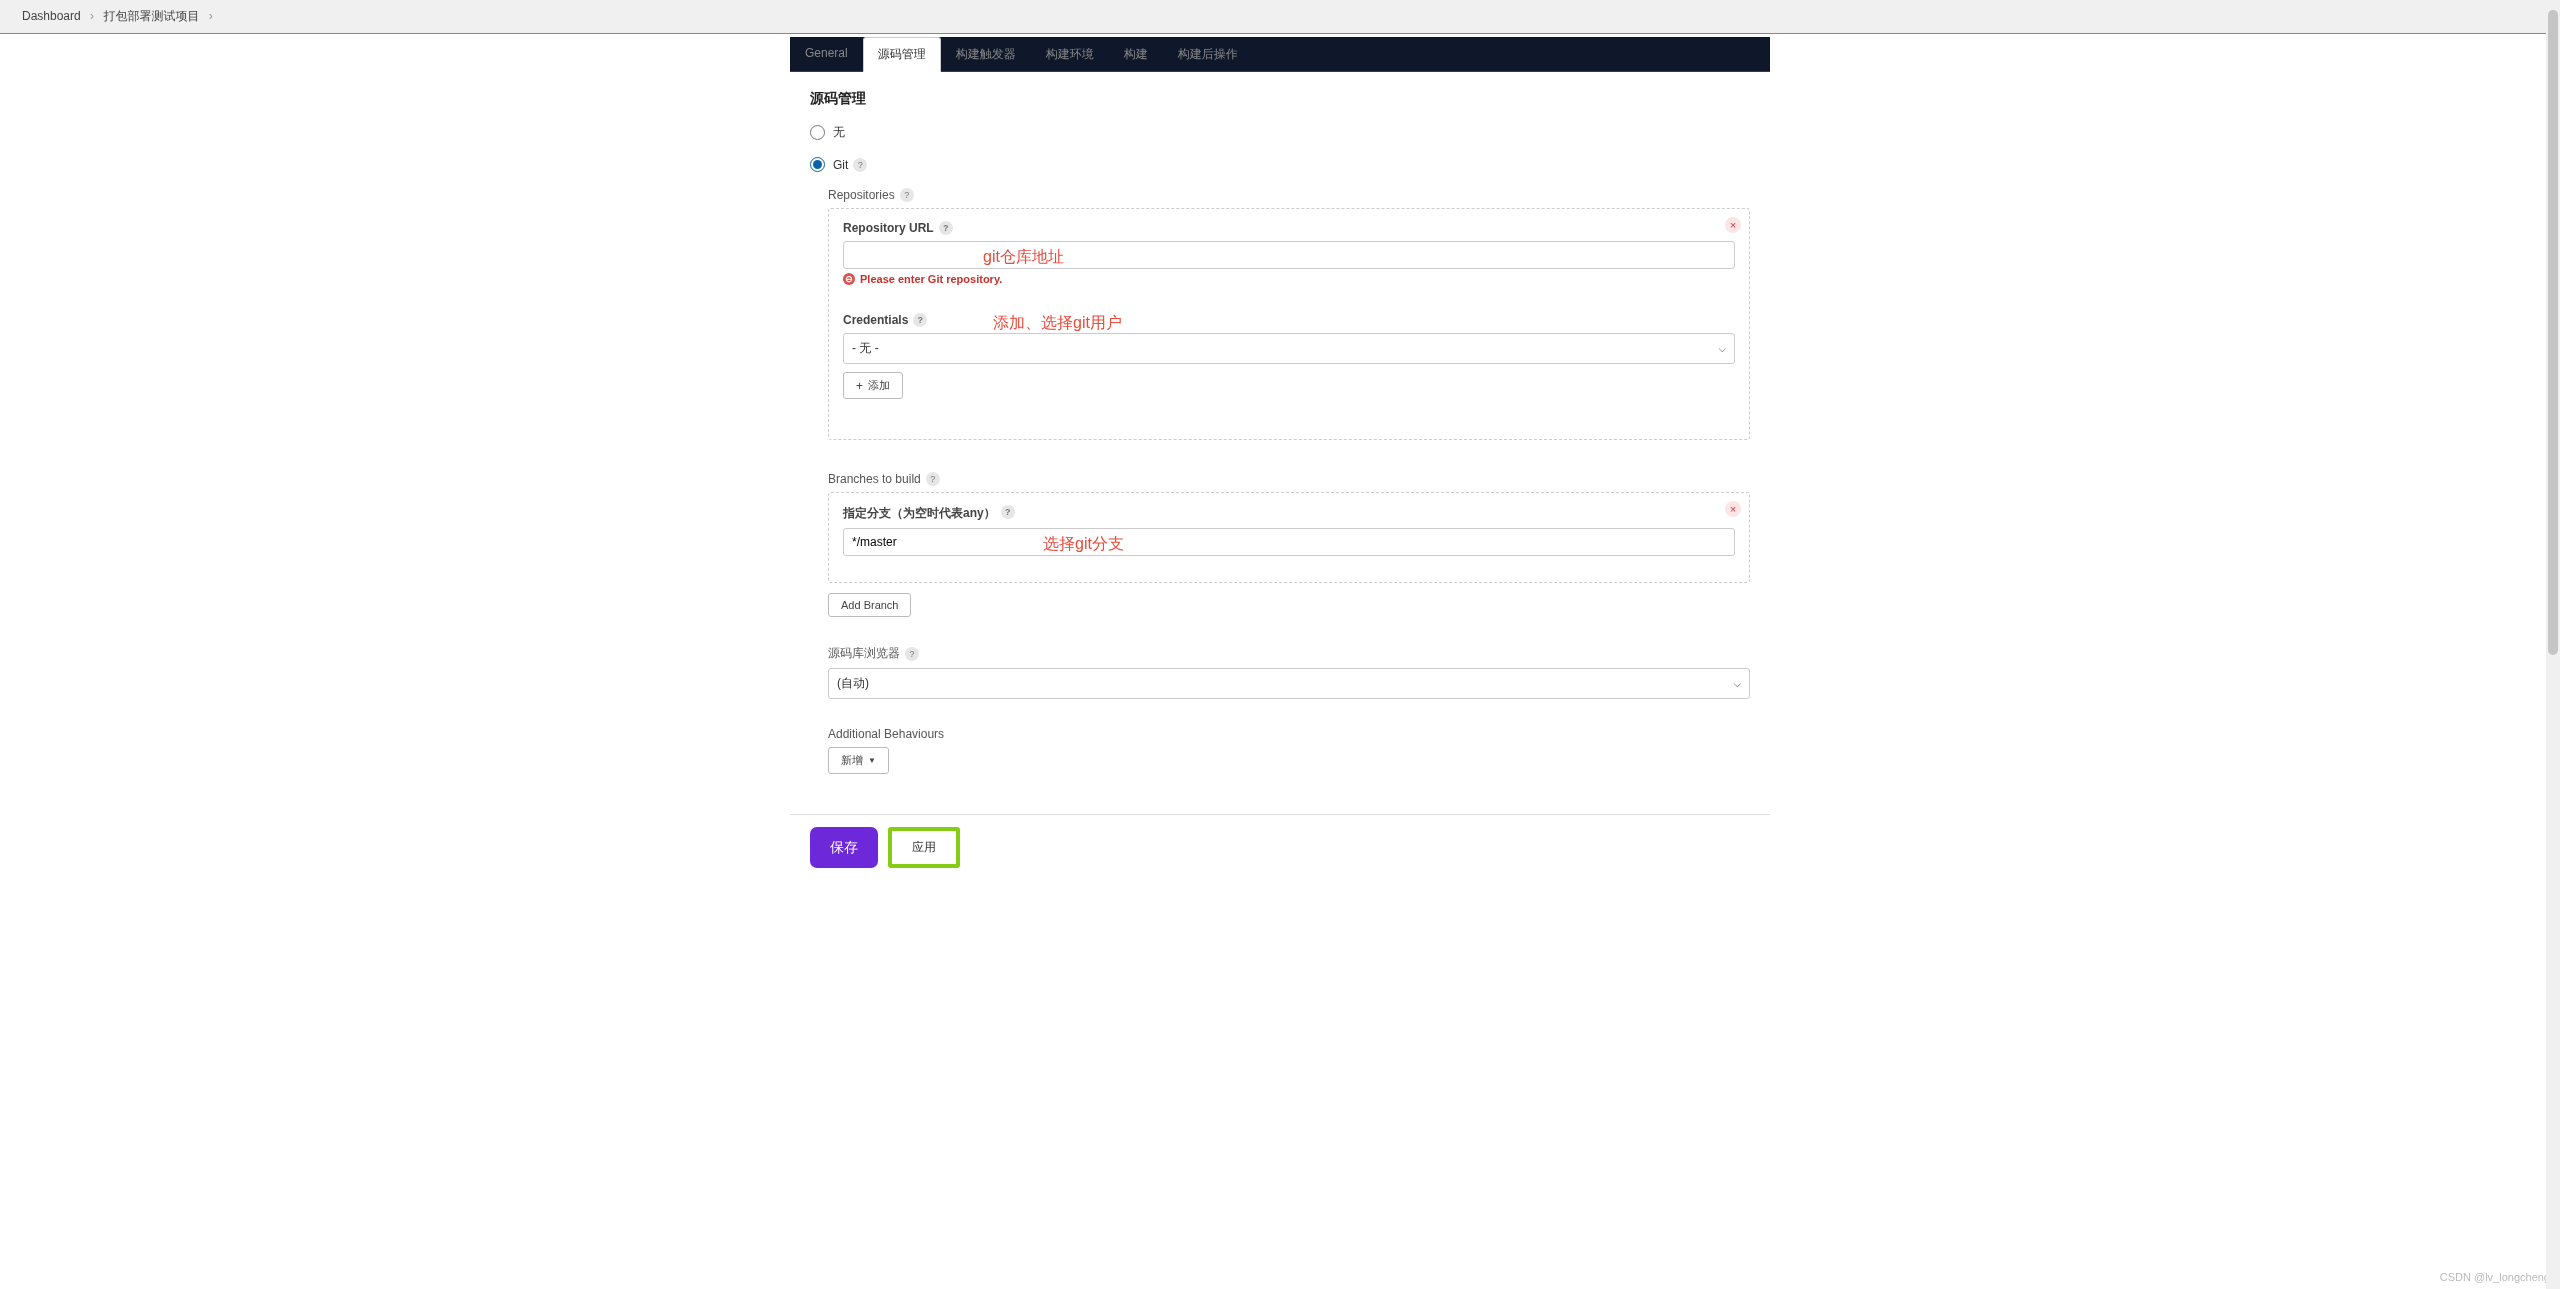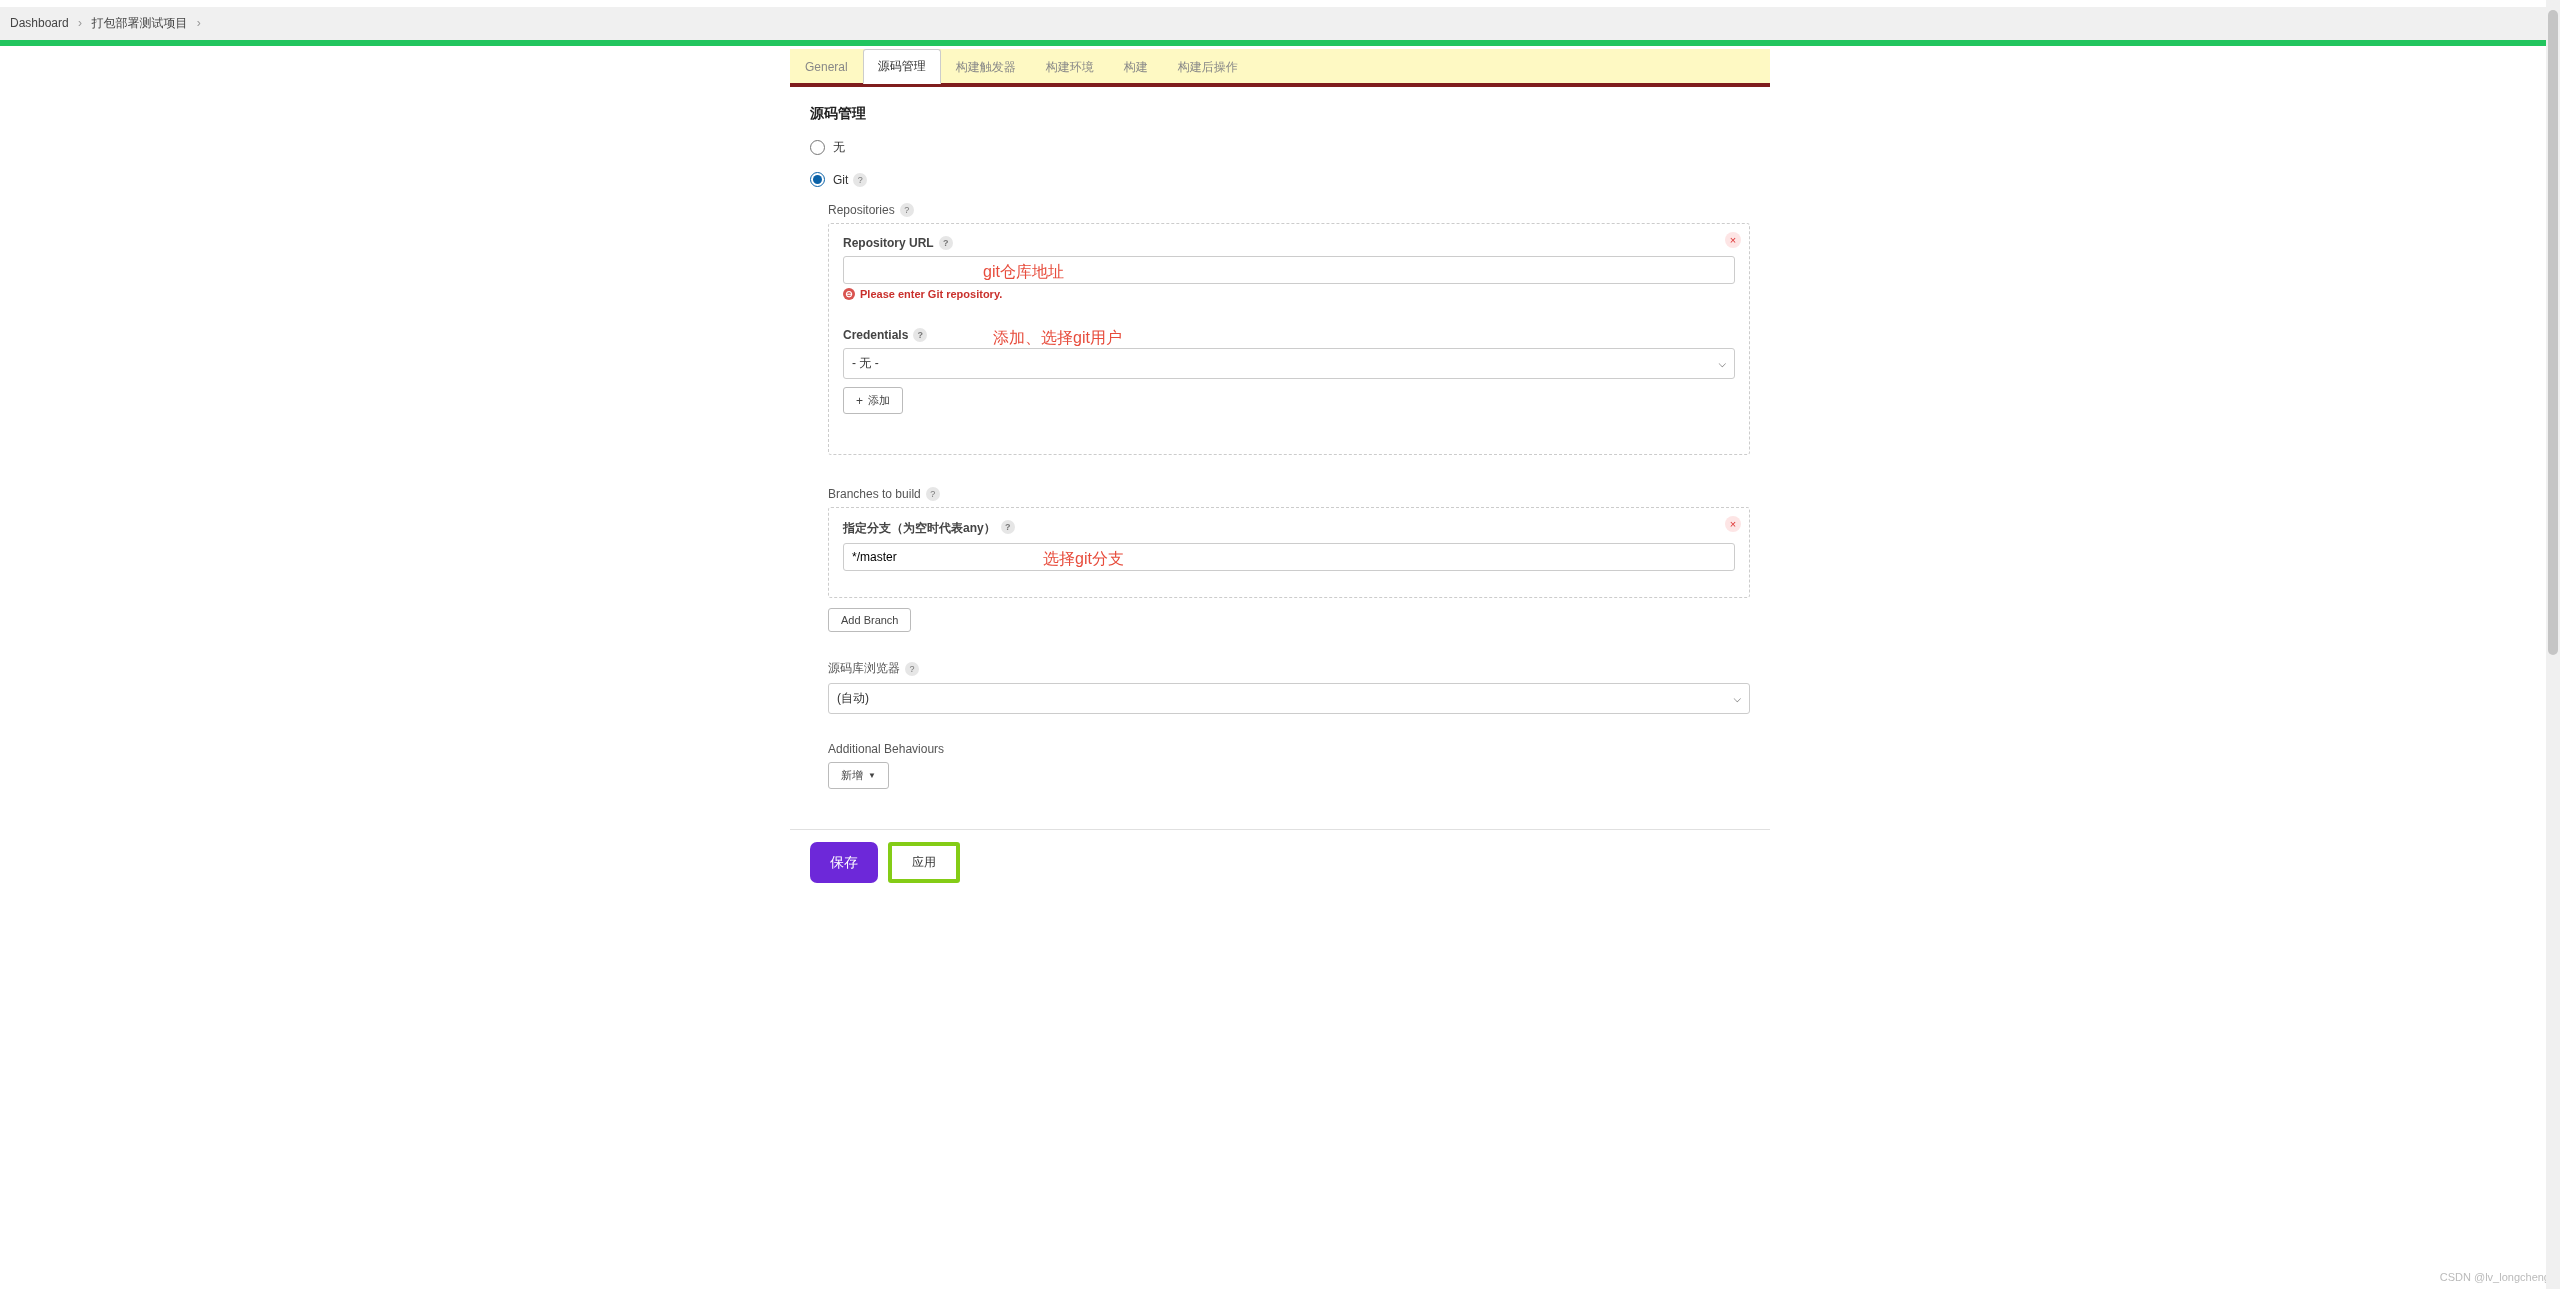--- a/index.html
+++ b/index.html
@@ -1,28 +1,28 @@
 <!DOCTYPE html>
 <html><head>
   <meta charset="utf-8">
   <style>
     * { box-sizing: border-box; margin: 0; padding: 0; }
     body { font-family: -apple-system, BlinkMacSystemFont, "Segoe UI", Arial, sans-serif; font-size: 12px; color: #333; background: #fff; }
     
     
-    .breadcrumb-bar { background: #f0f0f0; padding: 8px 10px; border-bottom: 6px solid #22c55e; font-size: 12px; margin-top: 7px; }
+    .breadcrumb-bar { background: #f0f0f0; padding: 8px 22px; border-bottom: 1px solid #22c55e; font-size: 12px; }
     .breadcrumb-bar a { color: #444; text-decoration: none; }
     .breadcrumb-sep { color: #999; margin: 0 6px; }
     
     
     .page-wrap { display: flex; justify-content: center; }
     .content-area { width: 980px; margin-top: 3px; }
     
     
-    .tabs { display: flex; border-bottom: 4px solid #7f1d1d; background: #fef9c3; align-items: center; }
+    .tabs { display: flex; border-bottom: 1px solid #7f1d1d; background: #0f172a; }
     .tab { padding: 8px 14px; color: #888; cursor: pointer; font-size: 12px; border: 1px solid transparent; border-bottom: none; margin-bottom: -1px; }
     .tab.active { color: #333; background: #fff; border: 1px solid #ccc; border-bottom: 1px solid #fff; border-radius: 3px 3px 0 0; }
     
     
     .section-body { padding: 18px 20px 10px 20px; }
     .section-title { font-size: 14px; font-weight: bold; color: #222; margin-bottom: 16px; }
     
     
     .radio-row { display: flex; align-items: center; margin-bottom: 16px; }
     .radio-row input[type="radio"] { width: 15px; height: 15px; margin-right: 8px; accent-color: #0b62a8; }

